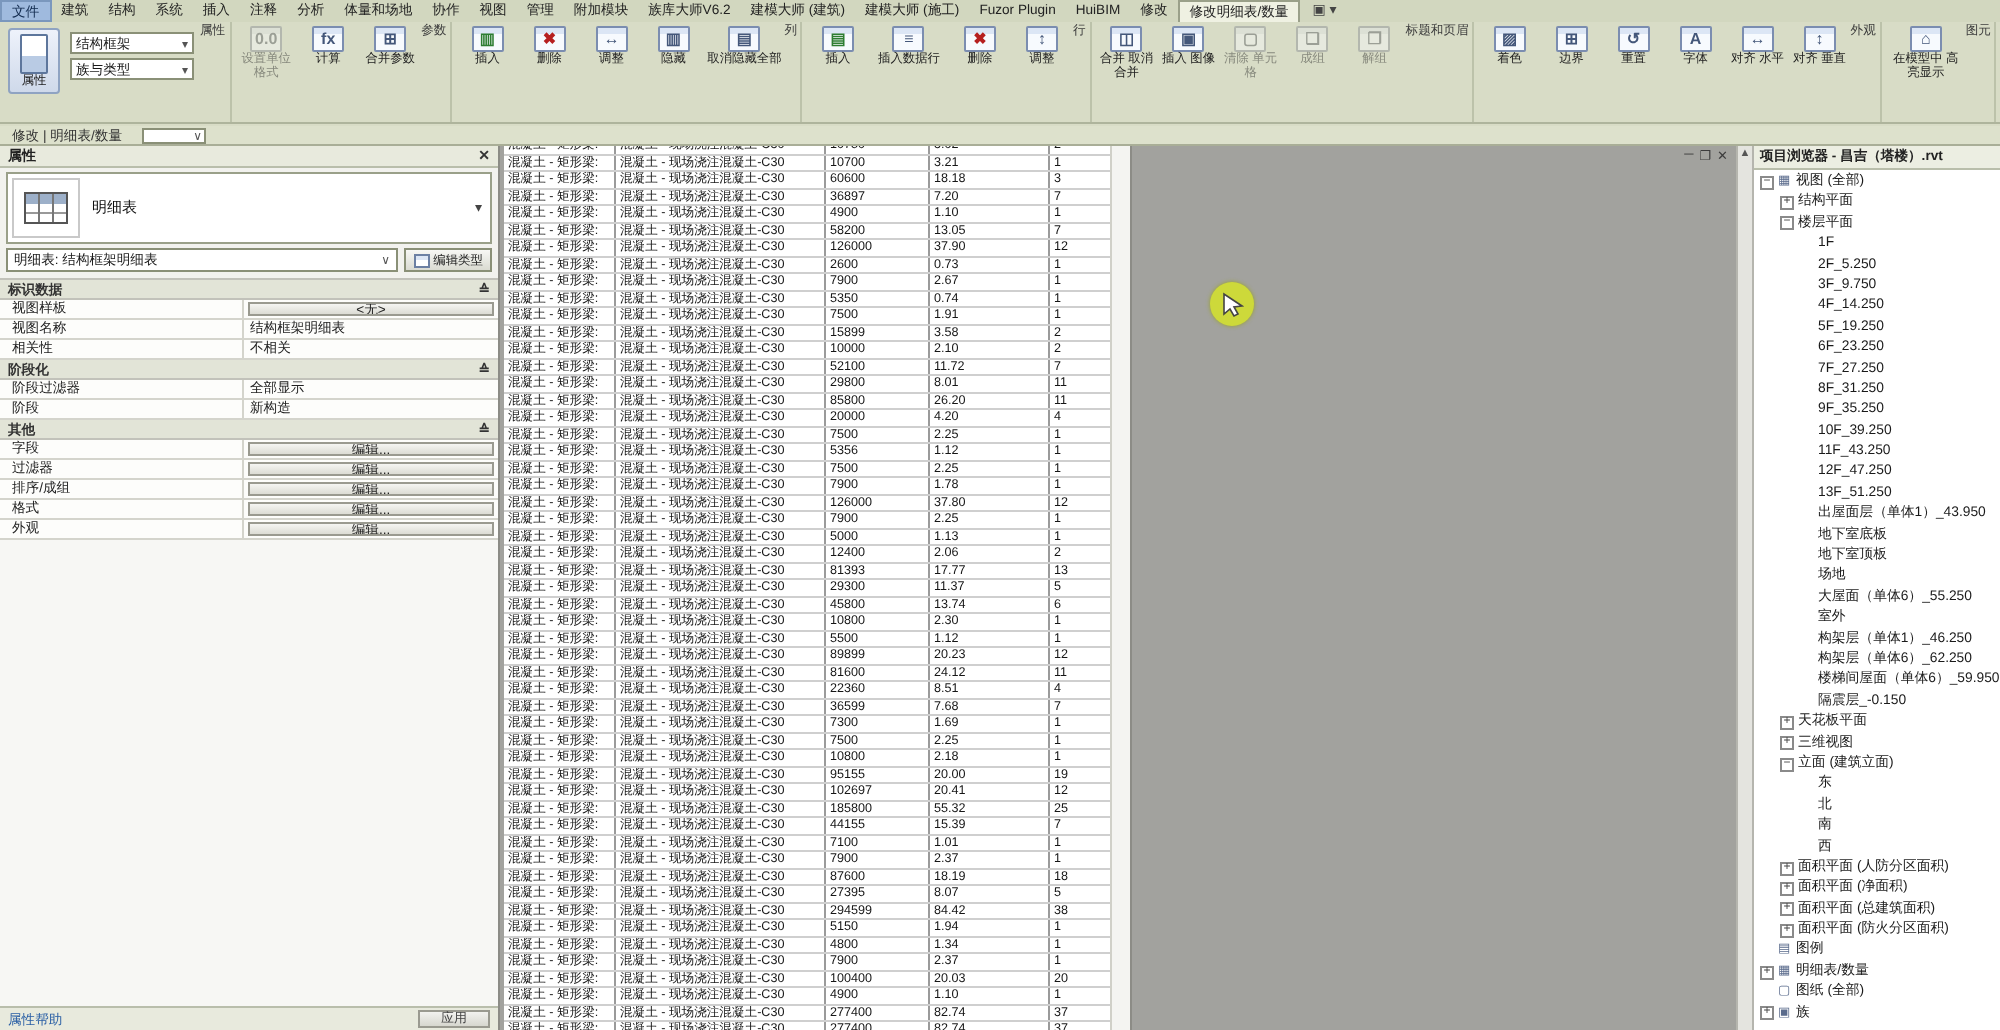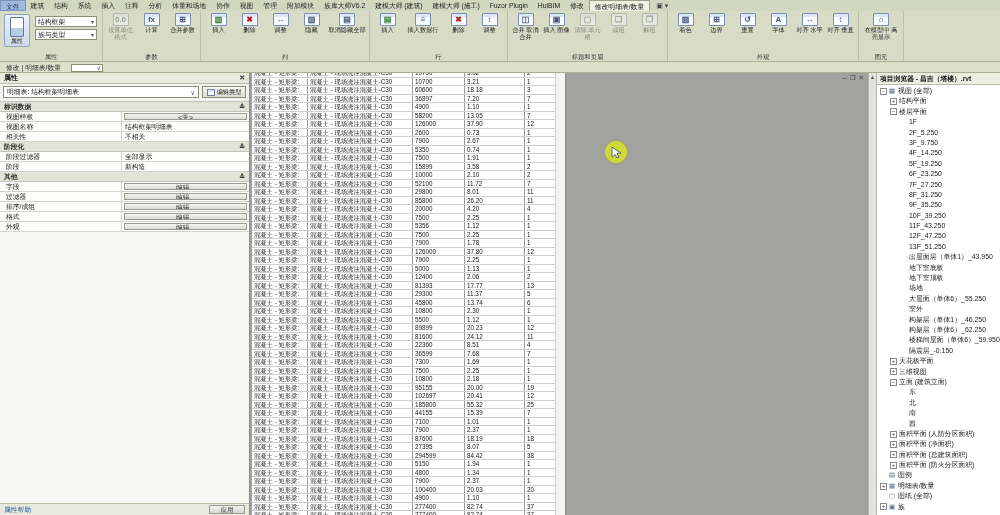--- a/index.html
+++ b/index.html
@@ -9,21 +9,21 @@
 
 .tabbar{position:absolute;left:0;top:0;width:1000px;height:11px;background:#d2d7bf;display:flex;align-items:flex-end}
 .tabs{display:flex;height:11px}
 .tab{padding:1px 5px;font-size:6.8px;color:#222;line-height:9px;white-space:nowrap;cursor:default}
 .tab.file{background:#9fbade;border:1px solid #7a97bd;color:#10294d}
 .tab.active{background:#eff1e2;border:1px solid #9aa089;border-bottom:none}
 .ribbon-extra{margin-left:6px;color:#444;font-size:7px;line-height:10px}
 
 
 .ribbon{position:absolute;left:0;top:11px;width:1000px;height:51px;background:#d8dcc6;border-bottom:1px solid #aeb49c;display:flex}
-.rgroup{height:50px;display:flex;flex-direction:column;border-right:1px solid #bcc2aa;padding:0 2px}
+.rgroup{height:50px;display:flex;flex-direction:row;border-right:1px solid #bcc2aa;padding:0 2px}
 .rbody{flex:1;display:flex;align-items:flex-start;padding-top:2px}
 .rlabel{height:9px;text-align:center;font-size:6.3px;color:#3c3c3c;line-height:9px;white-space:nowrap}
 .rbtn{display:flex;flex-direction:column;align-items:center;width:29px;margin:0 1px;cursor:default}
 .rbtn.wide{width:38px}
 .rbtn.disabled{opacity:.45;filter:grayscale(.8)}
 .ricon{width:16px;height:13px;border:1px solid #7b8db0;border-radius:1px;
  background:linear-gradient(to bottom,#dce6f5 3px,#f7fafe 3px);
  font-size:8px;line-height:12px;text-align:center;color:#44577a;font-weight:bold}
 .ricon.red{color:#b61f1f}.ricon.green{color:#2e7d32}
 .rtext{font-size:6.2px;line-height:6.8px;text-align:center;color:#222;margin-top:1px;word-break:break-all;max-width:38px}
@@ -281,20 +281,27 @@
     </div>
 </div>
 
 <div class="main">
 
   <div class="props">
     <div class="props-header">
       <span>属性</span>
       <span class="props-close">✕</span>
     </div>
+    <div class="type-selector">
+      <div class="ts-iconbox">
+          <div class="ts-grid"></div>
+        </div>
+      <div class="ts-label">明细表</div>
+      <div class="ts-caret">▾</div>
+    </div>
     <div class="inst-row">
       <div class="inst-combo">
         <span>明细表: 结构框架明细表</span>
         <span class="caret">∨</span>
       </div>
       <div class="edit-type">
         <span class="et-icon"></span>
         <span>编辑类型</span>
       </div>
     </div>

